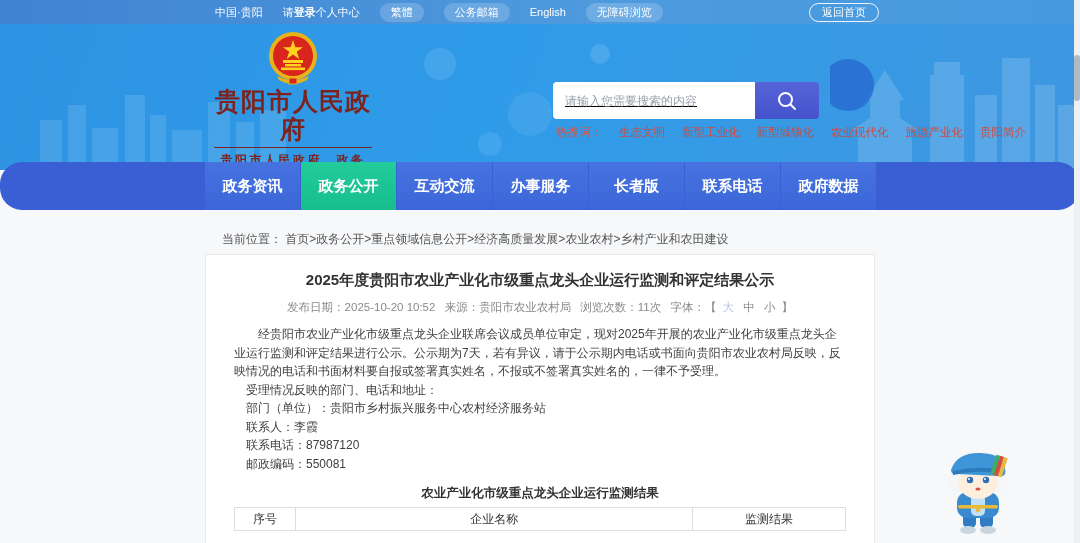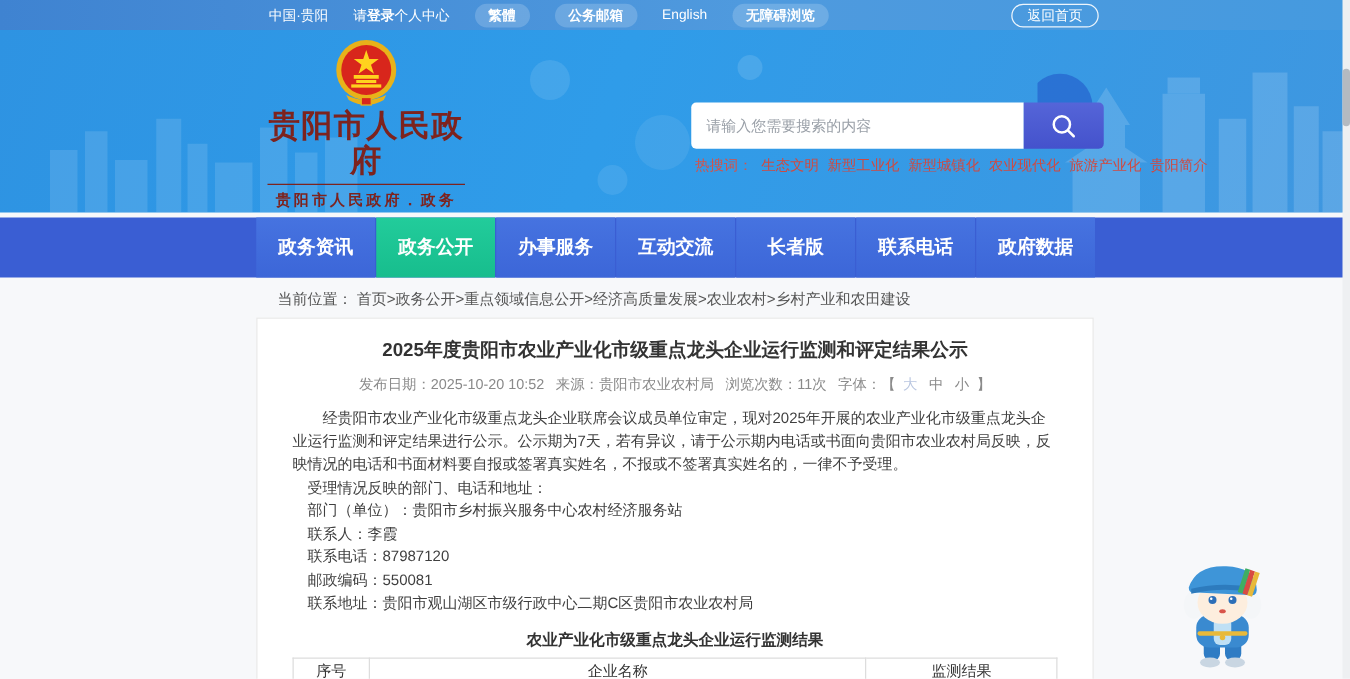--- a/index.html
+++ b/index.html
@@ -9,56 +9,56 @@
     font-family:"Liberation Sans","DejaVu Sans",sans-serif;
   }
   
   .topbar {
     position:absolute; top:0; left:0; width:1080px; height:24px;
     background:linear-gradient(90deg,#3f83d1 0%,#4f9ade 55%,#459adf 100%);
     display:flex; align-items:center; color:#fff; font-size:11px;
   }
   .topbar-inner { display:flex; align-items:center; gap:20px; padding-left:215px; width:100%;justify-content:space-between; }
   .topbar a, .topbar span { color:#fff; text-decoration:none; white-space:nowrap; cursor:default; }
-  .tb-pill { background:rgba(255,255,255,.18); border-radius:10px; padding:2px 11px;font-weight:bold; }
+  .tb-pill { background:rgba(255,255,255,.18); border-radius:10px; padding:2px 11px; }
   .tb-login b { font-weight:bold; }
   .home-btn {
     margin-left:auto; margin-right:201px; border:1px solid rgba(255,255,255,.9);
     border-radius:10px; padding:1px 12px; font-size:11px;
   }
   
   .banner {
     position:absolute; top:24px; left:0; width:1080px; height:146px; overflow:hidden;
     background:linear-gradient(110deg,#2e93e2 0%,#2f9ce9 45%,#3f97e0 100%);
   }
   .banner svg.deco { position:absolute; }
   .logo-wrap { position:absolute; left:208px; top:6px; width:170px; text-align:center; }
   .emblem { width:52px; height:56px; margin:0 auto 2px; display:block; }
   .site-name {
     font-family:"Liberation Serif","DejaVu Serif",serif;
     font-size:25px; font-weight:bold; color:#7d231e; letter-spacing:1px; line-height:28px;
   }
   .site-divider { height:1px; background:#7d231e; margin:3px 6px 4px; }
   .site-subtitle { font-size:12px; font-weight:bold; color:#7d231e; letter-spacing:2.5px; }
-  .search-row { position:absolute; left:553px; top:58px; width:330px; height:37px; display:flex; }
+  .search-row { position:absolute; left:553px; top:58px; width:266px; height:37px; display:flex;text-decoration:underline; }
   .search-input {
     flex:1; border:none; outline:none; border-radius:4px 0 0 4px;
     padding:0 12px; font-size:12px; color:#444; background:#fff;
   }
   .search-input::placeholder { color:#9aa0a8; }
   .search-btn {
     width:64px; height:37px; border:none; cursor:pointer;
     background:linear-gradient(180deg,#5565d8,#4452cc);
     border-radius:0 4px 4px 0; display:flex; align-items:center; justify-content:center;
   }
-  .hot-row { position:absolute; left:556px; top:101px; font-size:11.5px; display:flex; gap:7px; }
+  .hot-row { position:absolute; left:556px; top:101px; font-size:11.5px; display:flex; gap:17px; }
   .hot-row .hot-label { color:#d4534a; }
   .hot-row a { color:#cf4a41; text-decoration:none; }
   
-  .nav { position:absolute; top:174px; left:0; width:1080px; height:48px; background:#3a5ed3; }
+  .nav { position:absolute; top:162px; left:0; width:1080px; height:48px; background:#3a5ed3;border-radius:22px; }
   .nav-inner { position:absolute; left:205px; top:0; display:flex; gap:1px; }
   .nav-tab {
     width:95px; height:48px; line-height:48px; text-align:center;
     color:#fff; font-size:15px; font-weight:bold; cursor:pointer;
     background:linear-gradient(180deg,#4673e0,#3c66d8);
   }
   .nav-tab.active { background:linear-gradient(180deg,#22cc9b,#17bd8d); }
   
   .breadcrumb { position:absolute; top:231px; left:206px; font-size:12px; color:#555;margin-left:16px; }
   .breadcrumb .crumb-path { color:#555; }
@@ -176,22 +176,22 @@
     <a>农业现代化</a>
     <a>旅游产业化</a>
     <a>贵阳简介</a>
   </div>
 </div>
 
 <div class="nav">
   <div class="nav-inner">
     <div class="nav-tab">政务资讯</div>
     <div class="nav-tab active">政务公开</div>
+    <div class="nav-tab">互动交流</div>
     <div class="nav-tab">办事服务</div>
-    <div class="nav-tab">互动交流</div>
     <div class="nav-tab">长者版</div>
     <div class="nav-tab">联系电话</div>
     <div class="nav-tab">政府数据</div>
   </div>
 </div>
 
 <div class="breadcrumb">
   <span>当前位置：</span>
   <span class="crumb-path">首页&gt;政务公开&gt;重点领域信息公开&gt;经济高质量发展&gt;农业农村&gt;乡村产业和农田建设</span>
 </div>
@@ -207,21 +207,20 @@
     <span class="fs-small">小</span><span>】</span>
   </div>
 
   <div class="article-body">
     <p class="p-indent">经贵阳市农业产业化市级重点龙头企业联席会议成员单位审定，现对2025年开展的农业产业化市级重点龙头企业运行监测和评定结果进行公示。公示期为7天，若有异议，请于公示期内电话或书面向贵阳市农业农村局反映，反映情况的电话和书面材料要自报或签署真实姓名，不报或不签署真实姓名的，一律不予受理。</p>
     <p class="p-line">受理情况反映的部门、电话和地址：</p>
     <p class="p-line">部门（单位）：贵阳市乡村振兴服务中心农村经济服务站</p>
     <p class="p-line">联系人：李霞</p>
     <p class="p-line">联系电话：87987120</p>
     <p class="p-line">邮政编码：550081</p>
-    <p class="p-line">联系地址：贵阳市观山湖区市级行政中心二期C区贵阳市农业农村局</p>
   </div>
 
   <div class="table-caption">农业产业化市级重点龙头企业运行监测结果</div>
   <table class="result">
     <thead>
       <tr>
         <th class="col-idx">序号</th>
         <th class="col-name">企业名称</th>
         <th class="col-result">监测结果</th>
       </tr>

